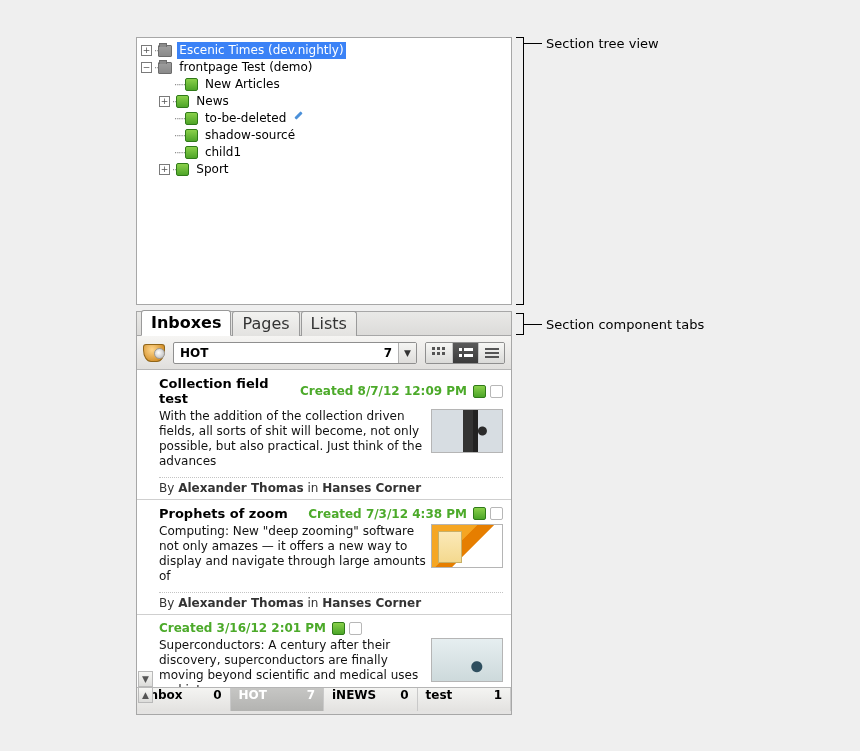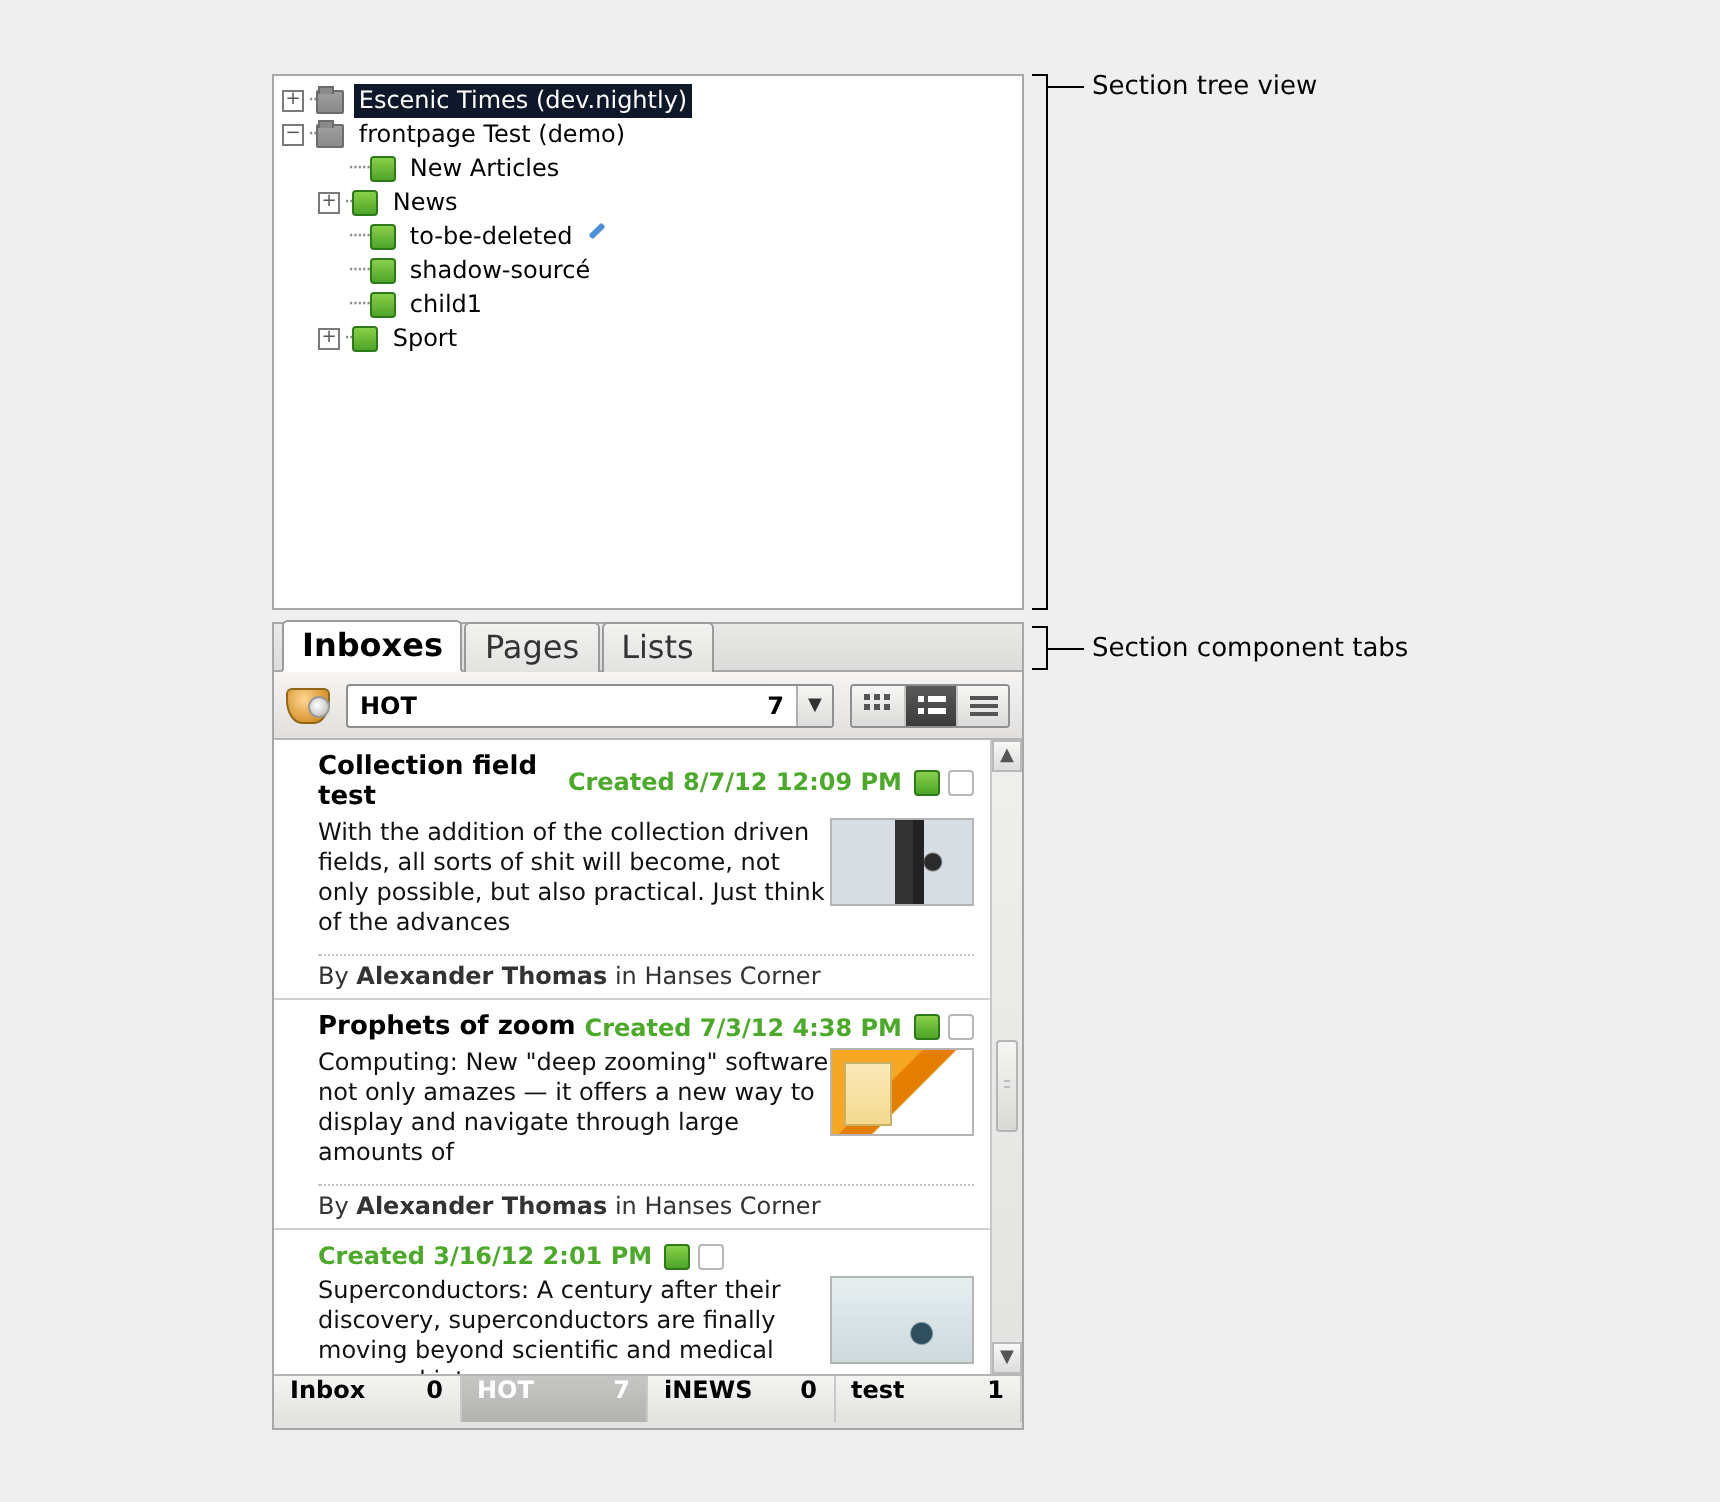--- a/index.html
+++ b/index.html
@@ -71,21 +71,21 @@
   .ic-pencil {
     display:inline-block; width:14px; height:14px; margin-left:4px;
     position: relative;
   }
   .ic-pencil::before{
     content:""; position:absolute; left:2px; top:2px; width:9px; height:3px;
     background:#4b90d9; transform:rotate(-45deg); border-radius:1px;
   }
   .tree-label { padding: 0 2px; }
   .tree-label.selected {
-    background: #0f172a; color: #fff;
+    background: #3b82f6; color: #fff;
   }
 
   
   .lower-panel {
     top: 311px;
     height: 404px;
     background: #e4e3e2;
   }
   .tabbar {
     display:flex; align-items:flex-end;
@@ -165,20 +165,21 @@
   }
   .vb:first-child{border-left:none;}
   .vb.active{ background:linear-gradient(#5a5a5a,#3b3b3b); }
   .vb svg{ display:block; }
 
   .list-area{
     position:relative;
     height: 317px;
     background:#fff;
     display:flex;
+    flex-direction:column;
   }
   .list{
     flex:1;
     overflow:hidden;
   }
   .item{
     padding: 6px 8px 4px 22px;
     border-bottom: 1px solid #cfcfcf;
   }
   .item-head{
@@ -215,21 +216,21 @@
     border:1px solid #b5b5b5;
     background:#f2f2f2;
     flex-shrink:0;
   }
   .by{
     margin-top:8px; font-size:12px; color:#333;
     border-top:1px dotted #c4c4c4; padding-top:3px;
     white-space:nowrap; overflow:hidden; text-overflow:ellipsis;
   }
   .by .auth{ font-weight:700; }
-  .by .sect{ font-weight:400; }
+  .by .sect{ font-weight:700; }
 
   
   .thumb.t1{
     background:
       radial-gradient(circle at 72% 50%, #2b2b2b 4px, transparent 5px),
       linear-gradient(90deg,#d7dde2 0 45%, #333 45% 58%, #222 58% 66%, #d7dde2 66%);
   }
   .thumb.t2{
     background:
       linear-gradient(135deg,#f5a623 40%, #e67e00 41% 55%, transparent 56%),

